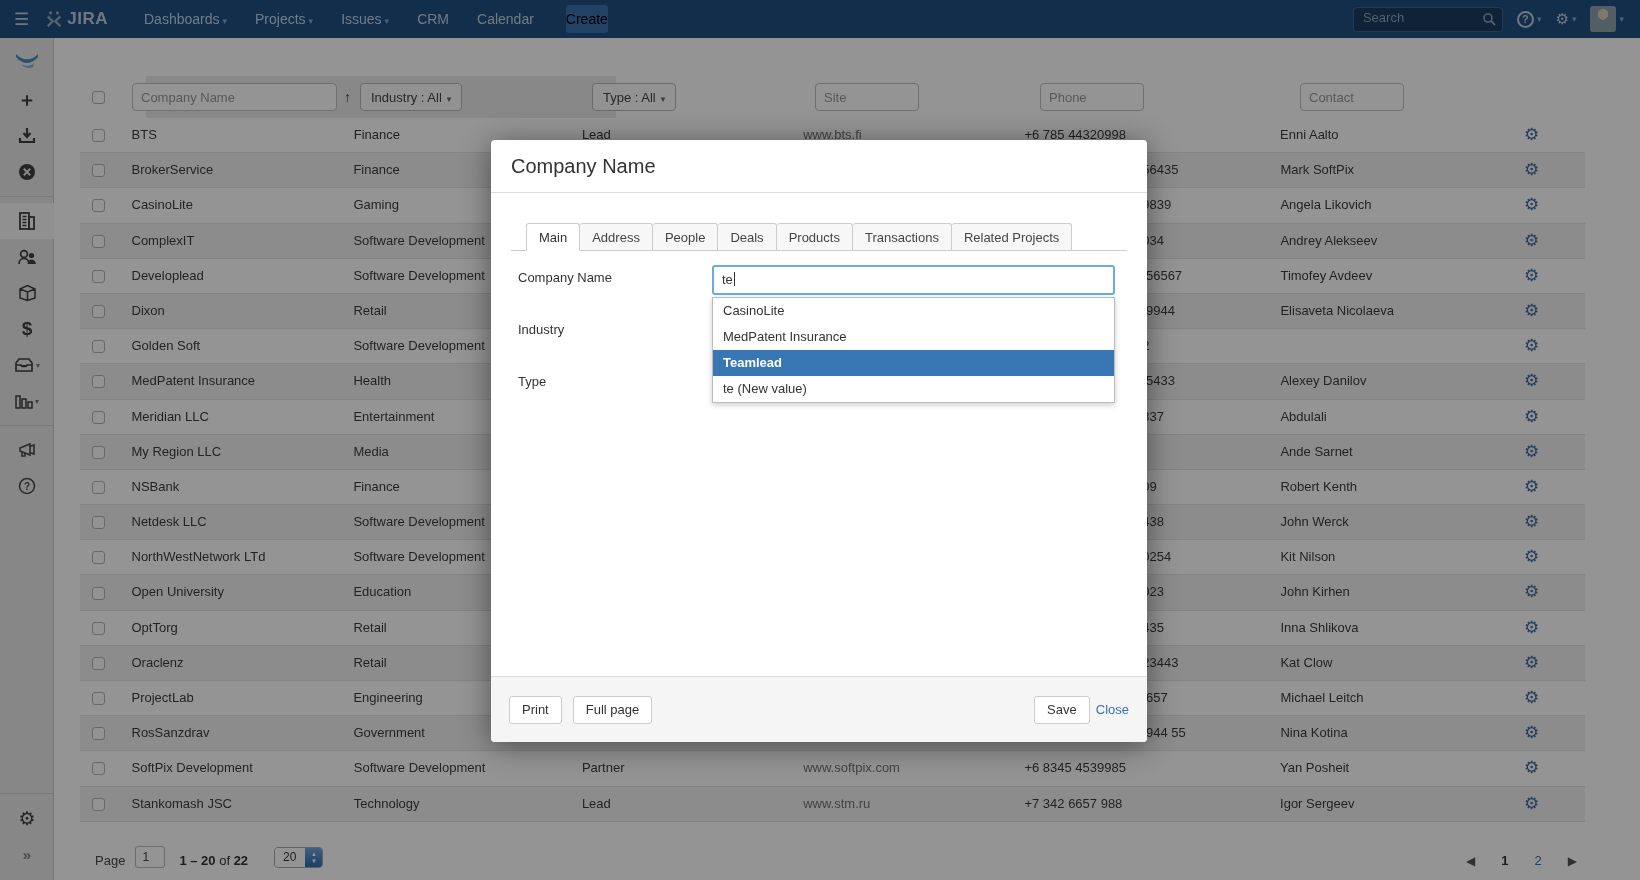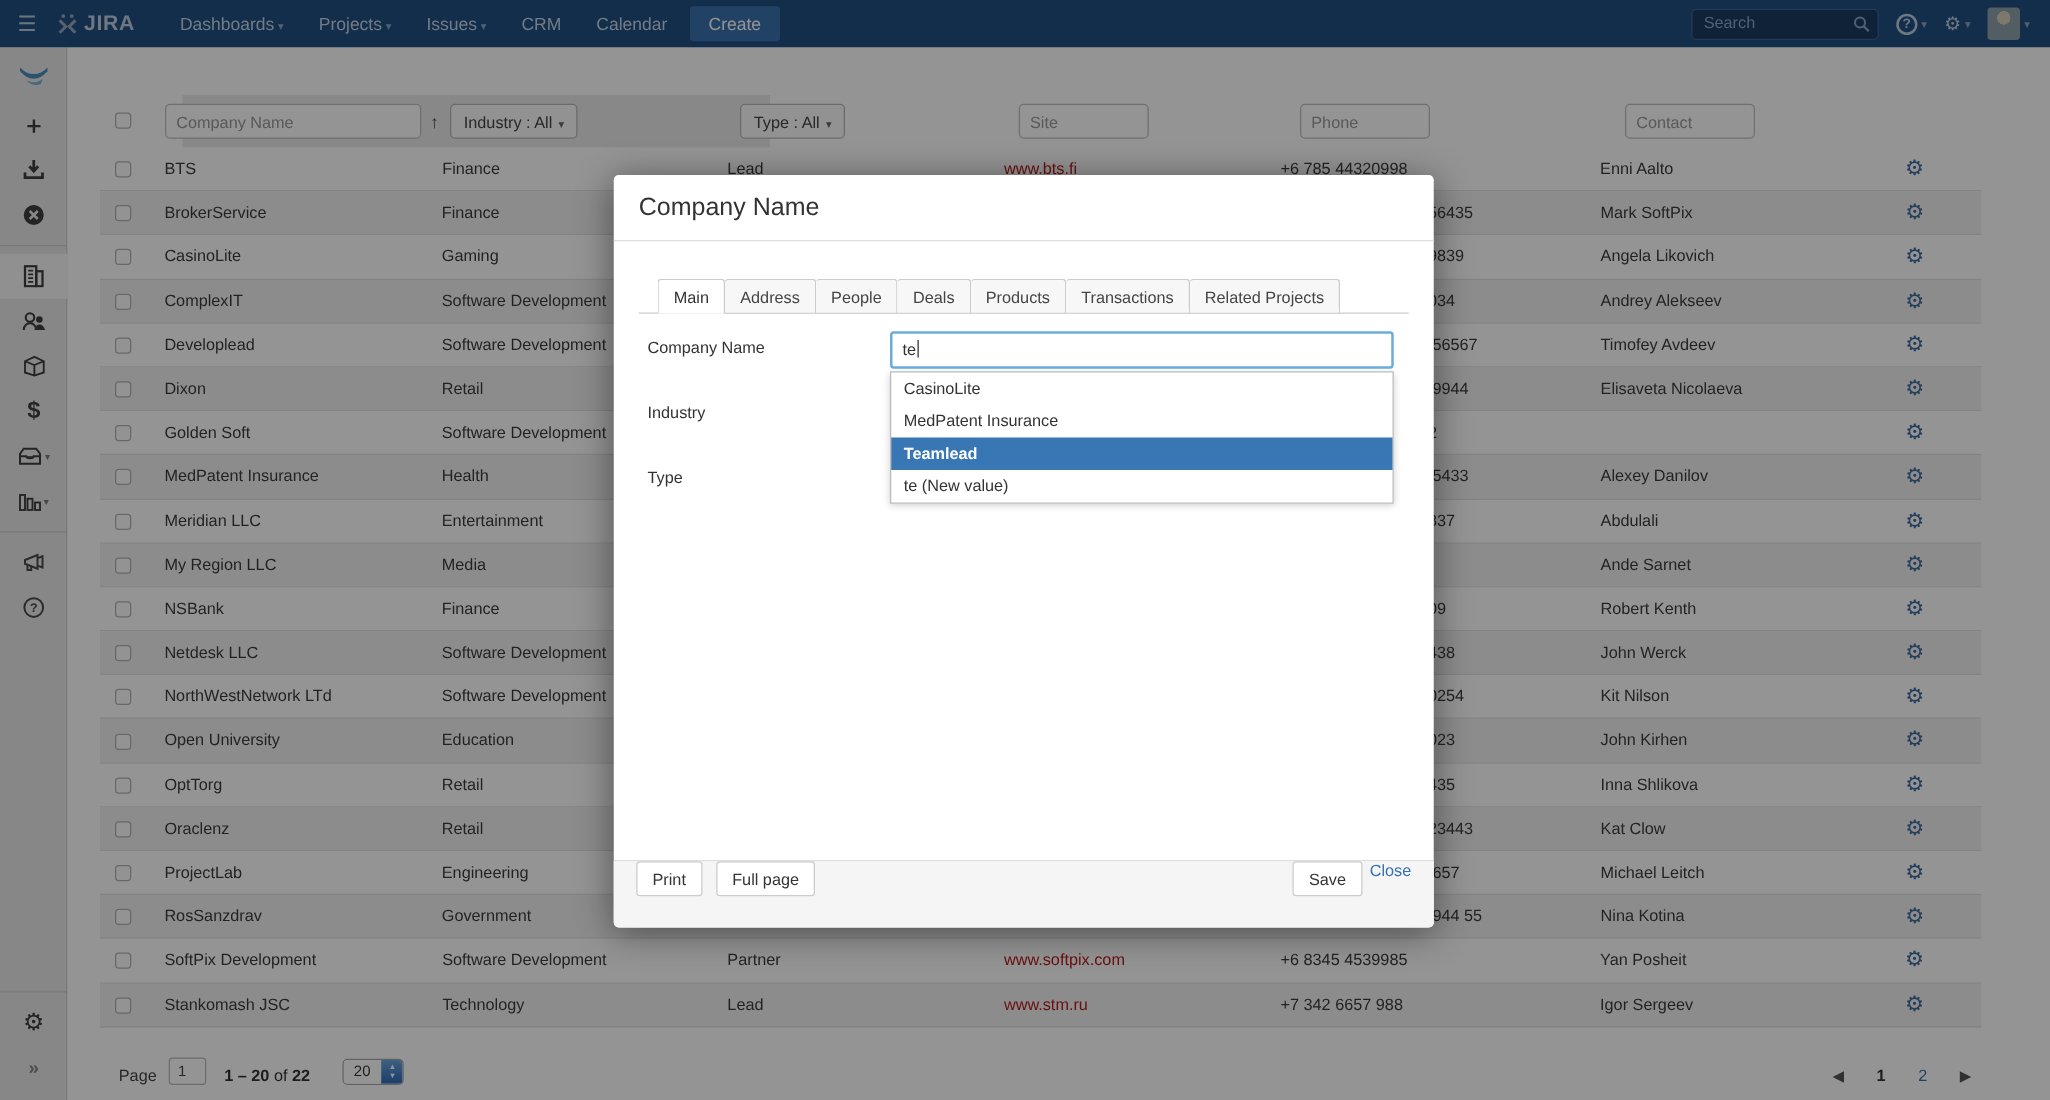--- a/index.html
+++ b/index.html
@@ -8,22 +8,22 @@
 
   
   .navbar { position:absolute; left:0; top:0; width:1640px; height:38px;
             background:#205081; display:flex; align-items:center; z-index:1; }
   .nav-burger { color:#b9c9de; font-size:17px; padding:0 16px 0 14px; cursor:pointer; }
   .nav-logo { display:flex; align-items:center; gap:4px; margin-right:22px; }
   .nav-logo .mark { width:18px; height:18px; }
   .nav-logo .word { color:#bfcde0; font-size:17px; font-weight:bold; letter-spacing:.5px; }
   .nav-item { color:#c6d4e9; font-size:14px; margin:0 14px; cursor:pointer; white-space:nowrap; }
   .nav-item .crt { font-size:9px; color:#8da6c6; margin-left:3px; }
-  .btn-create { background:#3b73af; color:#ffffff; font-size:14px; border:none;
-                border-radius:3px; padding:6px 15px; margin-left:4px; cursor:pointer; }
+  .btn-create { background:#3b73af; color:#000000; font-size:14px; border:none;
+                border-radius:3px; padding:6px 0; margin-left:18px; cursor:pointer; }
   .nav-right { margin-left:auto; display:flex; align-items:center; gap:14px; padding-right:16px; }
   .nav-search { position:relative; }
   .nav-search input { width:150px; height:25px; background:#1a3b61; border:1px solid #3e6592;
                       border-radius:4px; color:#cddcef; font-size:13px; padding:0 26px 4px 9px; }
   .nav-search input::placeholder { color:#8ba7c7; }
   .nav-search .mag { position:absolute; right:7px; top:5px; }
   .nav-ic { color:#bfcde0; font-size:15px; display:flex; align-items:center; gap:3px; cursor:pointer; }
   .nav-ic .crt { font-size:9px; color:#8da6c6; }
   .qmark { width:17px; height:17px; border:2px solid #bfcde0; border-radius:50%;
            font-size:11px; font-weight:bold; display:flex; align-items:center; justify-content:center; }
@@ -71,21 +71,21 @@
   .trow { display:flex; height:35.2px; line-height:34px; border-bottom:1px solid #e2e2e2;
           font-size:13px; color:#3c3c3c; background:#fff; }
   .trow.alt { background:#f2f2f2; }
   .c-name { width:238px; padding-left:12px; overflow:hidden; white-space:nowrap; }
   .c-ind  { width:232px; overflow:hidden; white-space:nowrap; }
   .c-type { width:225px; } .c-site { width:225px; }
   .c-ph   { width:260px; white-space:nowrap; }
   .c-ph.partial { padding-left:112px; }
   .c-con  { width:240px; }
   .c-gear { width:70px; padding-left:8px; }
-  .sitelink { color:#b91c1c; cursor:pointer; text-decoration:none; }
+  .sitelink { color:#737373; cursor:pointer; text-decoration:none; }
   .rgear { color:#3f6b9e; font-size:17px; cursor:pointer; }
 
   
   .pagebar { position:absolute; left:0; top:796px; width:1505px; height:34px;
              display:flex; align-items:flex-end; font-size:13px; color:#333; }
   .pagebar .lbl { margin:0 10px 0 15px; color:#444; }
   .pg-input { width:30px; height:22px; border:1px solid #bbb; border-radius:3px;
               font-size:12px; text-align:left; padding-left:6px; color:#444; }
   .pg-range { margin-left:14px; }
   .pg-range b { font-weight:bold; }
@@ -119,23 +119,23 @@
   .minput { position:absolute; left:221px; top:125px; width:403px; height:30px;
             border:2px solid #6bacdd; border-radius:3px; font-size:13px; color:#333;
             padding:5px 8px; background:#fff; }
   .caret-bar { display:inline-block; width:1px; height:14px; background:#333;
                vertical-align:-2px; margin-left:1px; }
   .ddown { position:absolute; left:221px; top:157px; width:403px; background:#fff;
            border:1px solid #bbb; box-shadow:0 2px 6px rgba(0,0,0,.2); z-index:5; }
   .dd-item { height:26px; line-height:26px; padding-left:10px; font-size:13px;
              color:#333; cursor:pointer; white-space:nowrap; }
   .dd-item.active { background:#3876b4; color:#fff; font-weight:bold; }
-  .m-foot { position:absolute; left:0; bottom:0; width:656px; height:54px;
+  .m-foot { position:absolute; left:0; bottom:0; width:656px; height:66px;
             background:#f5f5f5; border-top:1px solid #ddd; border-radius:0 0 4px 4px;
-            display:flex; padding:0 18px; }
+            display:flex; align-items:center; padding:0 18px; }
   .mbtn { height:28px; border:1px solid #ccc; border-radius:3px; background:#fff;
           font-size:13px; color:#333; padding:0 12px; cursor:pointer; margin-right:11px;
           font-family:"Liberation Sans",sans-serif;}
   .m-foot .spacer { flex:1; }
   .closelink { color:#3572b0; font-size:13px; cursor:pointer; margin-left:6px; }
 
   svg { display:block; }
 </style>
 </head>
 <body>

